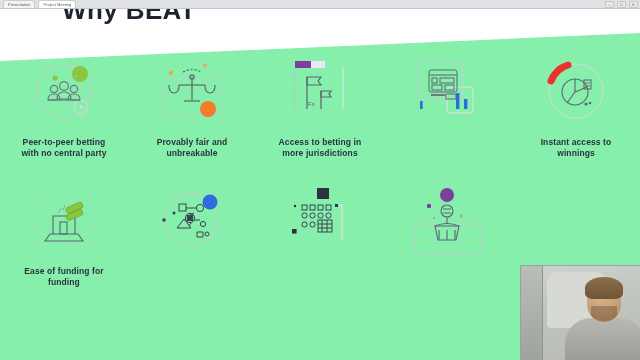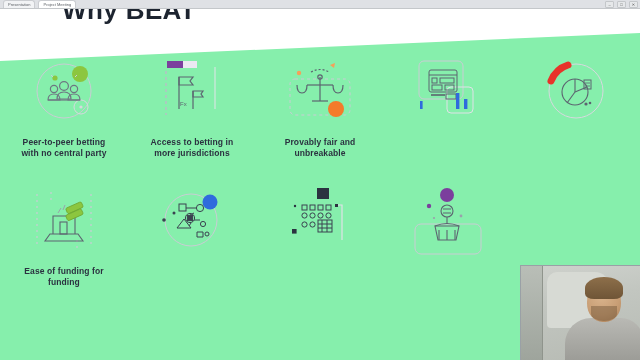--- a/index.html
+++ b/index.html
@@ -154,39 +154,20 @@
             <path d="M26 22 l2 2 M52 22 l-2 2"></path>
           </g>
         </svg>
       </div>
       <div class="feature-label">Peer-to-peer betting with no central party</div>
     </div>
 
     <div class="feature-card">
       <div class="icon-stage">
         <svg width="78" height="78" viewBox="0 0 78 78">
-          <rect x="14" y="8" width="16" height="7" fill="#7b3f9d"></rect>
-          <rect x="30" y="8" width="14" height="7" fill="#ece8f2"></rect>
-          <path d="M13 18 V62" stroke="#b9bec6" stroke-width="1.4" stroke-dasharray="3 3"></path>
-          <path d="M62 14 V56" stroke="#e2e5ea" stroke-width="1"></path>
-          <g fill="none" stroke="#5c6470" stroke-width="1.2">
-            <path d="M26 24 V56"></path>
-            <path d="M26 24 h14 l-3 4 l3 4 h-14 z"></path>
-            <path d="M40 38 V56"></path>
-            <path d="M40 38 h10 l-2 3 l2 3 h-10 z"></path>
-          </g>
-          <text x="27" y="53" font-size="6" fill="#5c6470" font-family="Liberation Sans, sans-serif">Fx</text>
-        </svg>
-      </div>
-      <div class="feature-label">Access to betting in more jurisdictions</div>
-    </div>
-
-    <div class="feature-card">
-      <div class="icon-stage">
-        <svg width="78" height="78" viewBox="0 0 78 78">
           <rect x="9" y="26" width="60" height="36" rx="5" fill="none" stroke="#c9cdd4" stroke-width="1" stroke-dasharray="3 3"></rect>
           <circle cx="55" cy="56" r="8" fill="#f47b2a"></circle>
           <path d="M49 12 l5 -2 l-1 5 z" fill="#f5a05a"></path>
           <circle cx="18" cy="20" r="2.2" fill="#f5a05a"></circle>
           <g fill="none" stroke="#5c6470" stroke-width="1.2">
             <path d="M39 24 V48"></path>
             <path d="M26 32 h26"></path>
             <circle cx="39" cy="24" r="2.2"></circle>
             <path d="M26 32 q0 8 -5 8 q-5 0 -5 -8"></path>
             <path d="M52 32 q0 8 5 8 q5 0 5 -8"></path>
@@ -194,20 +175,39 @@
             <path d="M30 19 q9 -5 18 0" stroke-dasharray="2 2"></path>
           </g>
         </svg>
       </div>
       <div class="feature-label">Provably fair and unbreakable</div>
     </div>
 
     <div class="feature-card">
       <div class="icon-stage">
         <svg width="78" height="78" viewBox="0 0 78 78">
+          <rect x="14" y="8" width="16" height="7" fill="#7b3f9d"></rect>
+          <rect x="30" y="8" width="14" height="7" fill="#ece8f2"></rect>
+          <path d="M13 18 V62" stroke="#b9bec6" stroke-width="1.4" stroke-dasharray="3 3"></path>
+          <path d="M62 14 V56" stroke="#e2e5ea" stroke-width="1"></path>
+          <g fill="none" stroke="#5c6470" stroke-width="1.2">
+            <path d="M26 24 V56"></path>
+            <path d="M26 24 h14 l-3 4 l3 4 h-14 z"></path>
+            <path d="M40 38 V56"></path>
+            <path d="M40 38 h10 l-2 3 l2 3 h-10 z"></path>
+          </g>
+          <text x="27" y="53" font-size="6" fill="#5c6470" font-family="Liberation Sans, sans-serif">Fx</text>
+        </svg>
+      </div>
+      <div class="feature-label">Access to betting in more jurisdictions</div>
+    </div>
+
+    <div class="feature-card">
+      <div class="icon-stage">
+        <svg width="78" height="78" viewBox="0 0 78 78">
           <rect x="10" y="8" width="44" height="38" rx="5" fill="none" stroke="#c9cdd4" stroke-width="1"></rect>
           <rect x="38" y="34" width="26" height="26" rx="4" fill="none" stroke="#dfe2e7" stroke-width="1"></rect>
           <g fill="none" stroke="#5c6470" stroke-width="1">
             <rect x="20" y="17" width="28" height="22" rx="2"></rect>
             <path d="M20 22 h28"></path>
             <rect x="23" y="25" width="5" height="5"></rect>
             <rect x="31" y="25" width="14" height="5"></rect>
             <rect x="23" y="32" width="10" height="5"></rect>
             <rect x="36" y="32" width="9" height="5"></rect>
             <path d="M22 42 h14" stroke-width="1.6"></path>
@@ -230,20 +230,21 @@
             <path d="M38 39 L38 26"></path>
             <path d="M38 39 L50 34"></path>
             <path d="M38 39 L30 50"></path>
           </g>
           <rect x="47" y="27" width="7" height="9" fill="none" stroke="#5c6470" stroke-width="1"></rect>
           <path d="M48 30 h5 M48 33 h5" stroke="#5c6470" stroke-width=".8"></path>
           <circle cx="49" cy="51" r="1.6" fill="#5c6470"></circle>
           <circle cx="53" cy="50" r="1.3" fill="#5c6470"></circle>
         </svg>
       </div>
+      <div class="feature-label">Instant access to winnings</div>
     </div>
 
     <div class="feature-card">
       <div class="icon-stage">
         <svg width="78" height="78" viewBox="0 0 78 78">
           <g stroke="#c9cdd4" stroke-width="1.2" stroke-dasharray="2 4">
             <path d="M12 12 V62"></path>
               <path d="M66 12 V62"></path>
             <path d="M26 10 V20"></path>
               <path d="M52 58 V68"></path>

